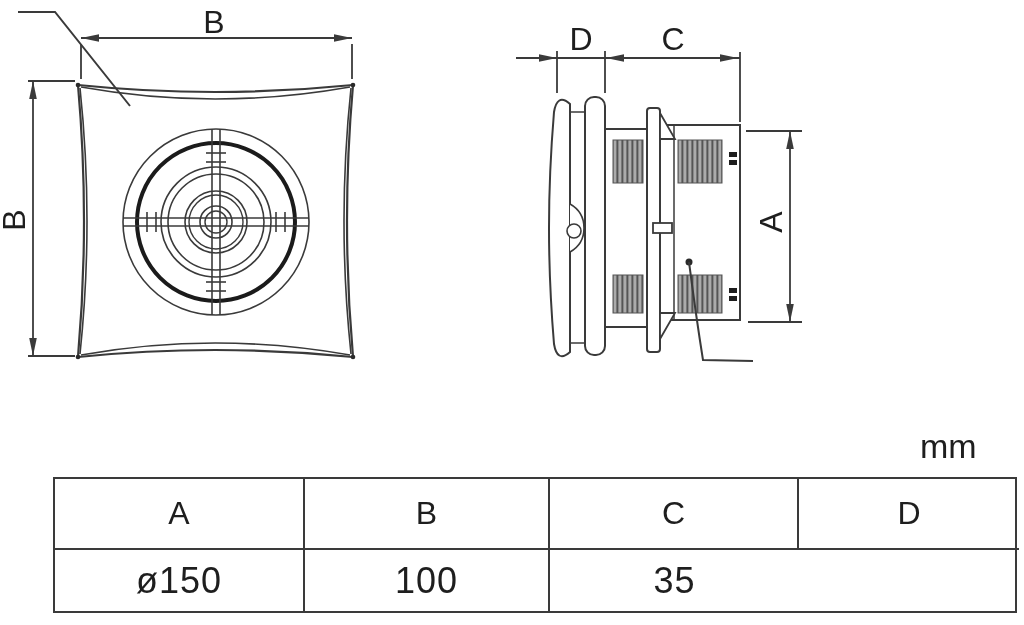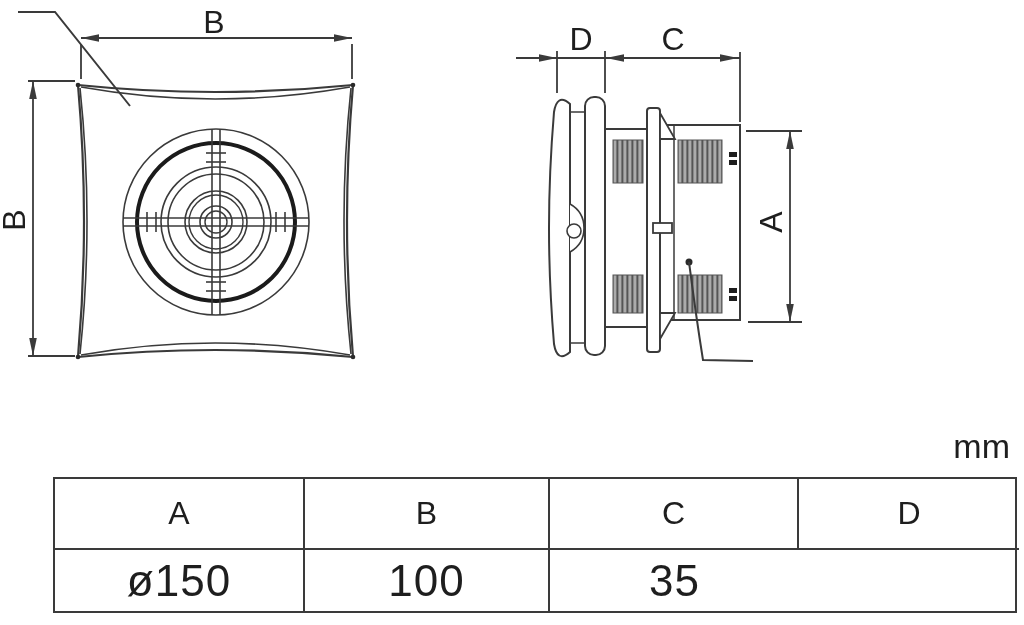--- a/index.html
+++ b/index.html
@@ -8,22 +8,22 @@
   svg text{font-family:"Liberation Sans", sans-serif;fill:#1e1e1e;}
   .dim-label{font-size:32px;}
   
   .dim-table{position:absolute;left:53px;top:477px;width:964px;height:136px;
              border:2.5px solid #3a3a3a;box-sizing:border-box;
              display:grid;grid-template-columns:250px 245px 249px 220px;grid-template-rows:71px 1fr;}
   .dim-table .cell{display:flex;align-items:center;justify-content:center;
                    border-right:2px solid #3a3a3a;box-sizing:border-box;}
   .dim-table .cell.last{border-right:none;}
   .dim-table .head{border-bottom:2px solid #3a3a3a;font-size:32px;}
-  .dim-table .val{font-size:44px;letter-spacing:1px;}
-  .unit-label{position:absolute;left:920px;top:427px;width:90px;text-align:right;font-size:34px;}
+  .dim-table .val{font-size:36px;letter-spacing:1px;}
+  .unit-label{position:absolute;left:920px;top:427px;width:90px;font-size:34px;}
 </style>
 </head>
 <body>
 
 <div id="stage">
 
   <svg width="1024" height="455" viewBox="0 0 1024 455">
     <defs>
       <pattern id="hatch" width="5" height="8" patternUnits="userSpaceOnUse">
         <rect width="5" height="8" fill="#ababab"></rect>

